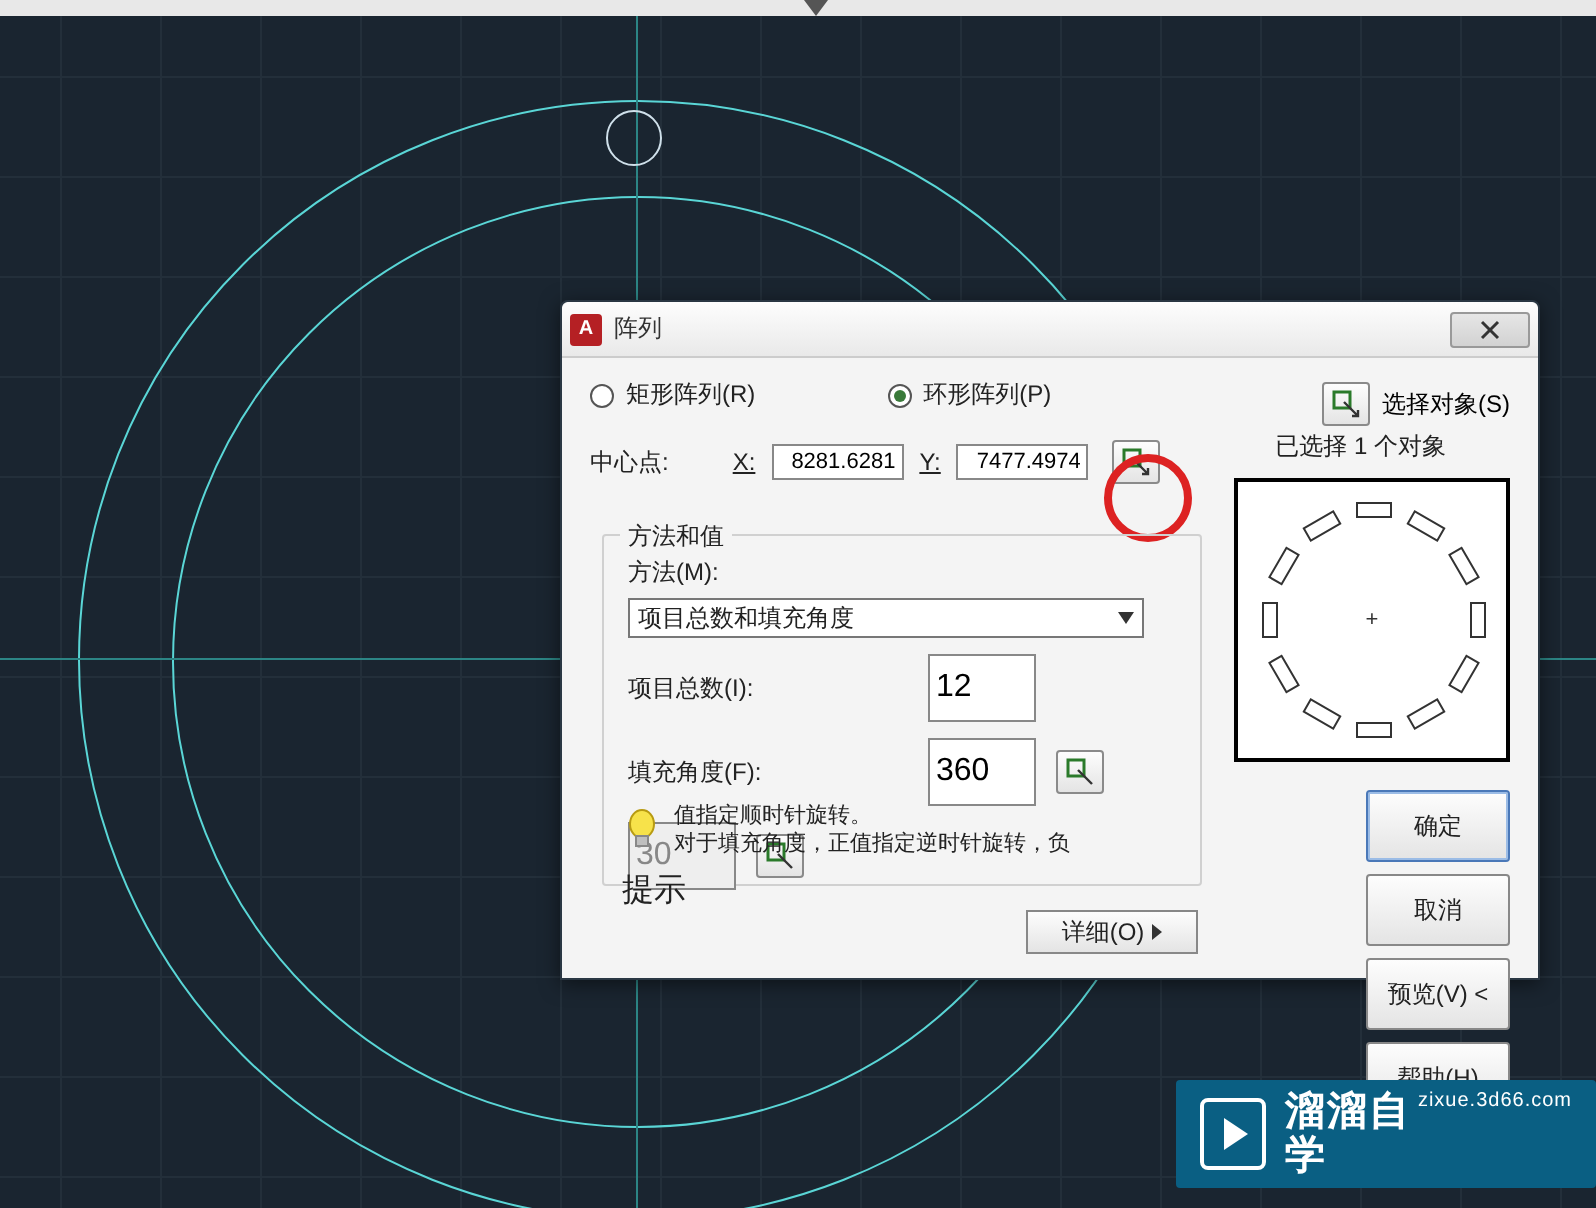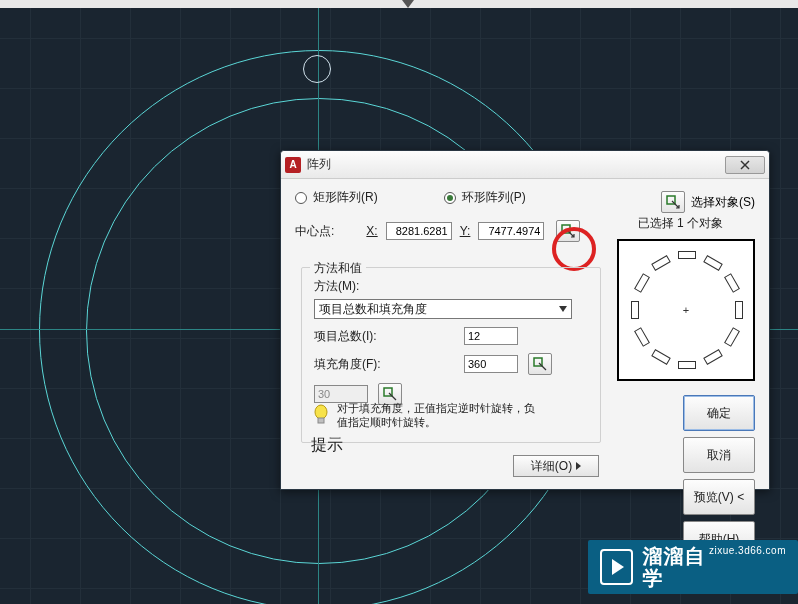--- a/index.html
+++ b/index.html
@@ -59,21 +59,21 @@
   
   .fieldset { position: absolute; left: 20px; top: 88px; width: 300px; height: 176px; border: 1px solid #d0d0d0; border-radius: 2px; background: transparent; }
   .fieldset-legend { position: absolute; top: -8px; left: 8px; background: #f4f4f4; padding: 0 4px; font-size: 12px; }
   .fs-inner { padding: 10px 12px; position: relative; }
   .method-label { margin-bottom: 4px; }
   .combo { width: 258px; height: 20px; border: 1px solid #777; background: #fff; display:flex; align-items:center; padding: 0 4px; justify-content: space-between; cursor:pointer; }
   .combo .tri { width:0; height:0; border-left:4px solid transparent; border-right:4px solid transparent; border-top:6px solid #333; }
 
   .param-row { margin-top: 8px; display: flex; align-items: center; }
   .param-lbl { width: 150px; }
-  .param-input { width: 54px; height: 18px; border: 1px solid #888; background: #fff; font-size: 11px; padding: 0 3px; }
+  .param-input { width: 54px; height: 18px; border: 1px solid #888; background: #fff; font-size: 16px; padding: 16px 3px; }
   .param-input.disabled { background: #eee; color: #888; }
   .sm-pick { margin-left: 10px; width: 24px; height: 22px; border: 1px solid #8a8a8a; background: linear-gradient(#fdfdfd,#e4e4e4); border-radius:2px; display:flex; align-items:center; justify-content:center; cursor:pointer; }
 
   
   .hint { position: absolute; left: 30px; top: 222px; width: 292px; display:flex; gap:6px; }
   .bulb { width: 20px; height: 28px; display:flex; align-items:center; justify-content:center; }
   .hint-text { font-size: 11px; line-height: 14px; color: #222; }
   .hint-caption { position: absolute; left: 30px; top: 256px; font-size: 16px; }
 
   
@@ -221,22 +221,22 @@
     </div>
 
     <div class="hint">
       <div class="bulb">
         <svg width="18" height="24">
             <ellipse cx="9" cy="9" rx="6" ry="7" fill="#f7e24a" stroke="#b89b12"></ellipse>
             <rect x="6" y="15" width="6" height="5" fill="#bfbfbf" stroke="#888"></rect>
           </svg>
       </div>
       <div class="hint-text">
+        <div>值指定顺时针旋转。</div>
         <div>对于填充角度，正值指定逆时针旋转，负</div>
-        <div>值指定顺时针旋转。</div>
       </div>
     </div>
     <div class="hint-caption">提示</div>
 
 
     <div class="details-btn">
       <span>详细(O)</span>
       <span class="tri"></span>
     </div>
 

